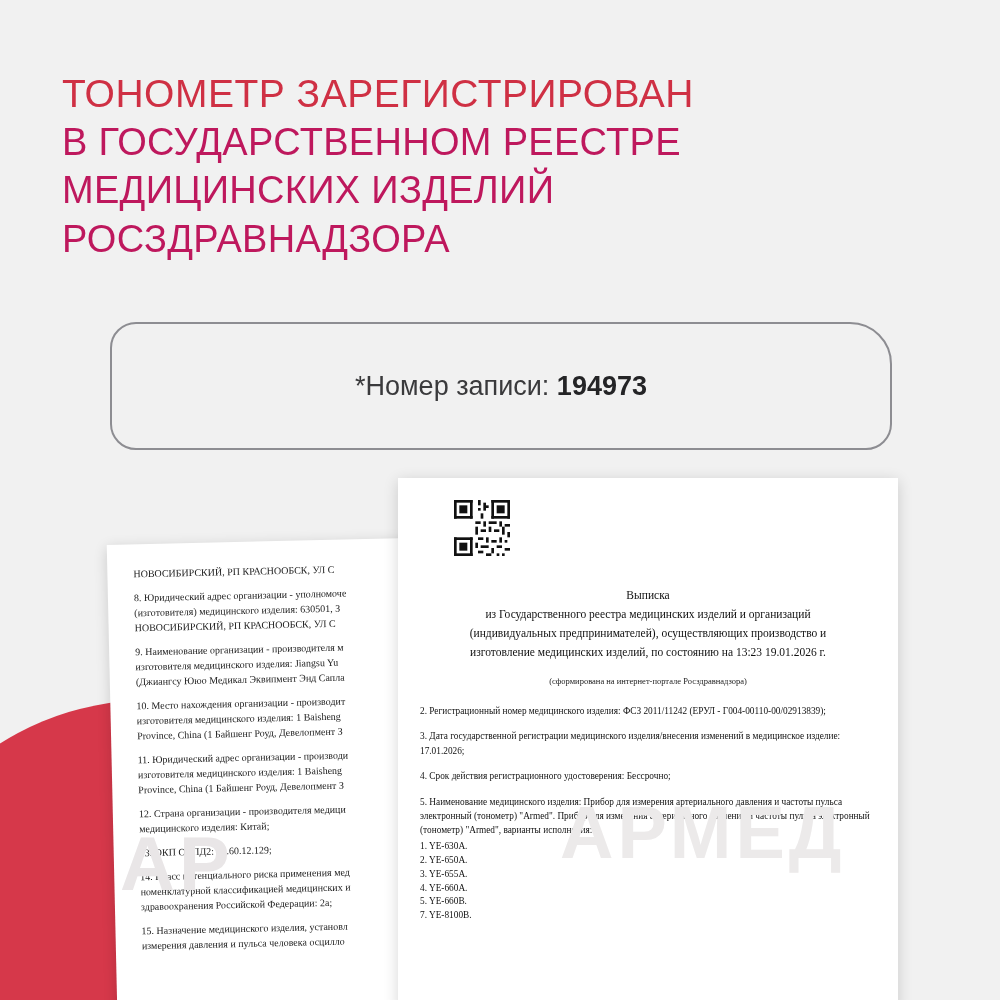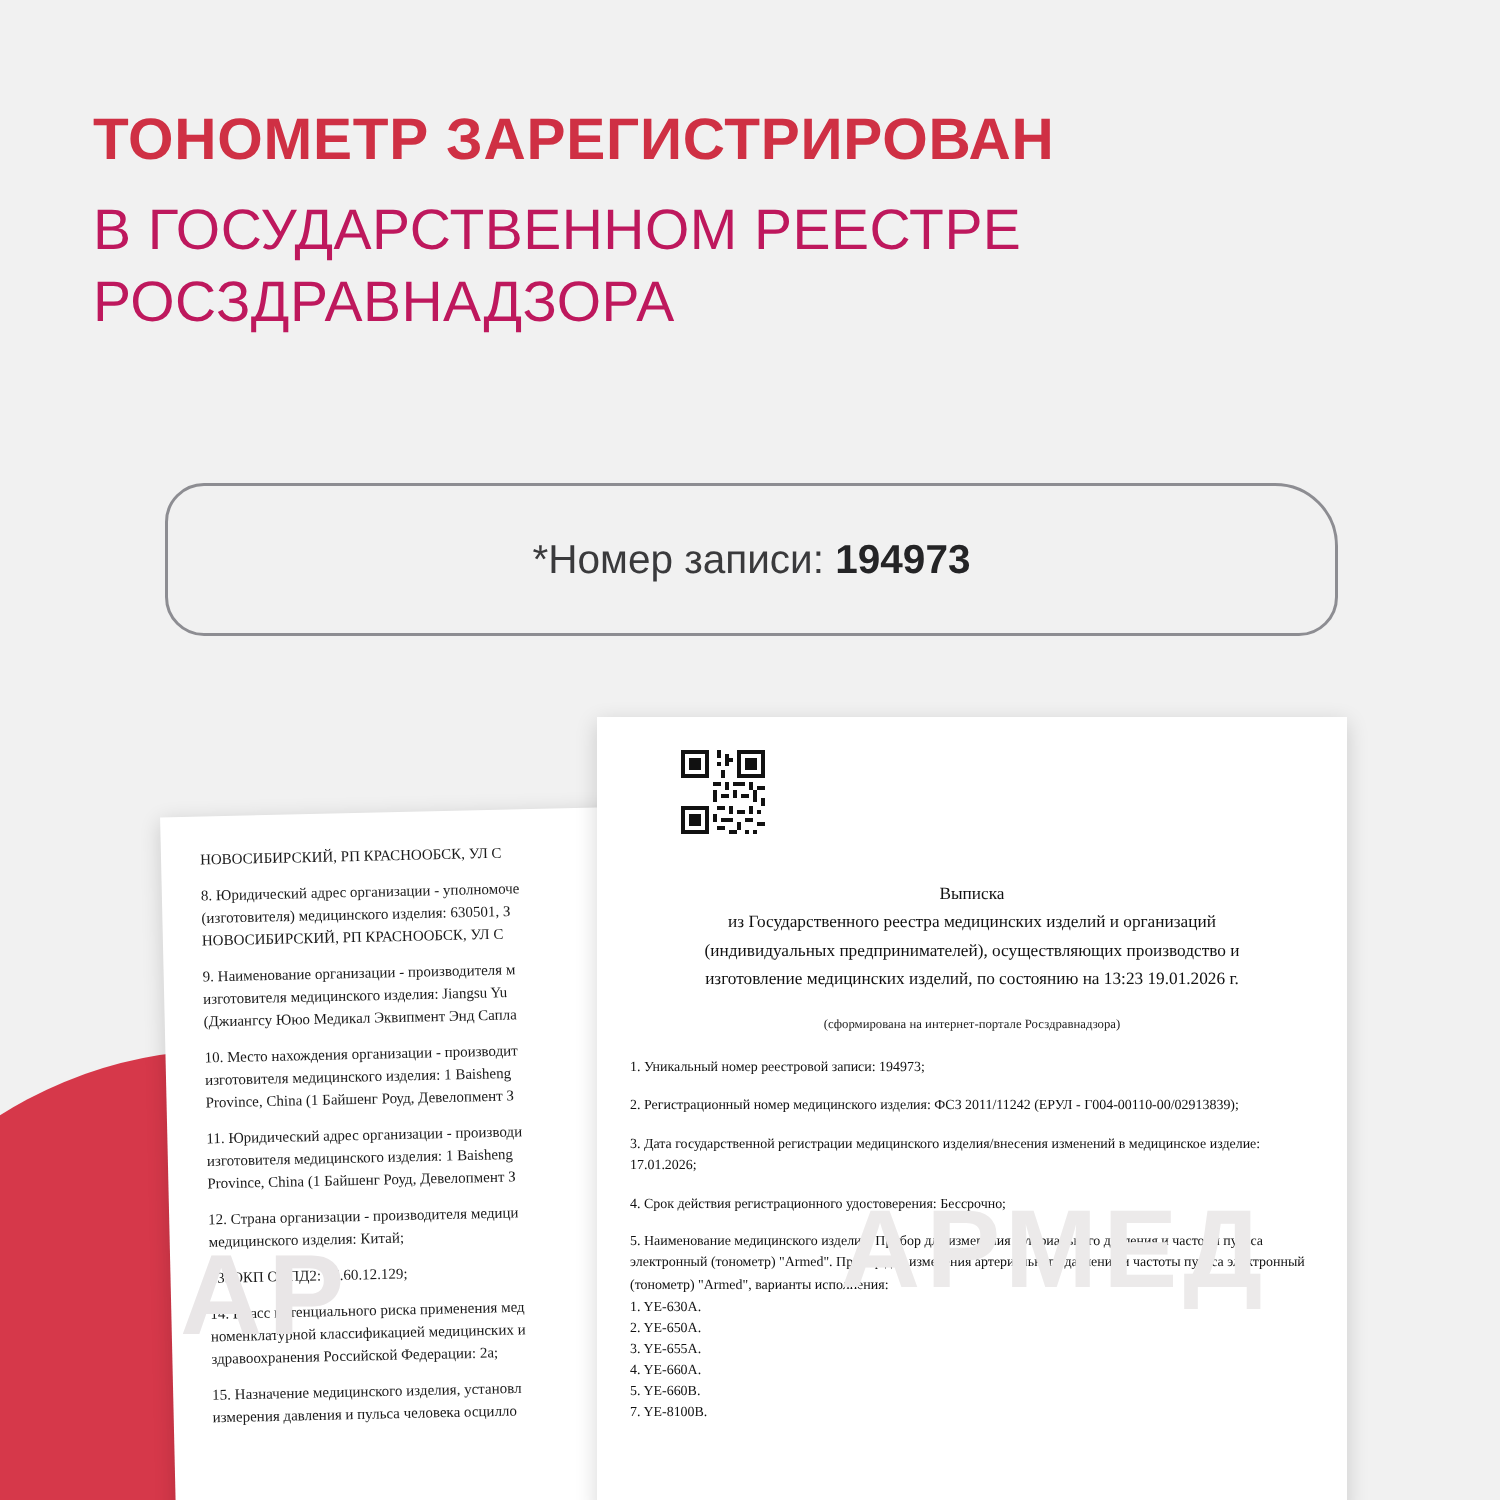--- a/index.html
+++ b/index.html
@@ -32,41 +32,41 @@
   
   .headline {
     position: absolute;
     left: 62px;
     top: 70px;
     width: 880px;
     z-index: 5;
   }
   .headline .l1 {
     font-size: 39px;
-    font-weight: bold;
+    font-weight: normal;
     color: #cf3044;
     letter-spacing: 0.5px;
     line-height: 1.22;
-    margin-bottom: 12px;
+    margin-bottom: 0;
   }
   .headline .l2 {
     font-size: 38px;
     font-weight: normal;
     color: #be185d;
     line-height: 1.28;
     letter-spacing: 0.3px;
   }
 
   
   .callout {
     position: absolute;
     left: 110px;
     top: 322px;
     width: 782px;
-    height: 102px;
+    height: 128px;
     border: 2px solid #8d8d92;
     border-radius: 26px 42px 26px 26px;
     background: transparent;
     z-index: 6;
     display: flex;
     flex-direction: column;
     align-items: center;
     justify-content: center;
   }
   .callout .row {
@@ -181,20 +181,21 @@
 </head>
 <body>
 
 <div id="stage">
 
   <div class="red-circle"></div>
 
   <div class="headline">
     <div class="l1">ТОНОМЕТР ЗАРЕГИСТРИРОВАН</div>
     <div class="l2">В ГОСУДАРСТВЕННОМ РЕЕСТРЕ</div>
+    <div class="l2">МЕДИЦИНСКИХ ИЗДЕЛИЙ</div>
     <div class="l2">РОСЗДРАВНАДЗОРА</div>
   </div>
 
   <div class="callout">
     <div class="row">
       <span>*Номер записи:</span>
       <b>194973</b>
     </div>
   </div>
 
@@ -286,21 +287,20 @@
         <div class="front-title">
           <div>Выписка</div>
           <div>из Государственного реестра медицинских изделий и организаций</div>
           <div>(индивидуальных предпринимателей), осуществляющих производство и</div>
           <div>изготовление медицинских изделий, по состоянию на 13:23 19.01.2026 г.</div>
         </div>
 
         <div class="front-sub">(сформирована на интернет-портале Росздравнадзора)</div>
 
         <div class="front-body">
-          <p>1. Уникальный номер реестровой записи: 194973;</p>
           <p>2. Регистрационный номер медицинского изделия: ФСЗ 2011/11242 (ЕРУЛ - Г004-00110-00/02913839);</p>
           <p>3. Дата государственной регистрации медицинского изделия/внесения изменений в медицинское изделие: 17.01.2026;</p>
           <p>4. Срок действия регистрационного удостоверения: Бессрочно;</p>
           <p style="margin-bottom:2px">5. Наименование медицинского изделия: Прибор для измерения артериального давления и частоты пульса электронный (тонометр) "Armed". Прибор для измерения артериального давления и частоты пульса электронный (тонометр) "Armed", варианты исполнения:</p>
           <ul class="front-list">
             <li>1. YE-630A.</li>
             <li>2. YE-650A.</li>
             <li>3. YE-655A.</li>
             <li>4. YE-660A.</li>
             <li>5. YE-660B.</li>

